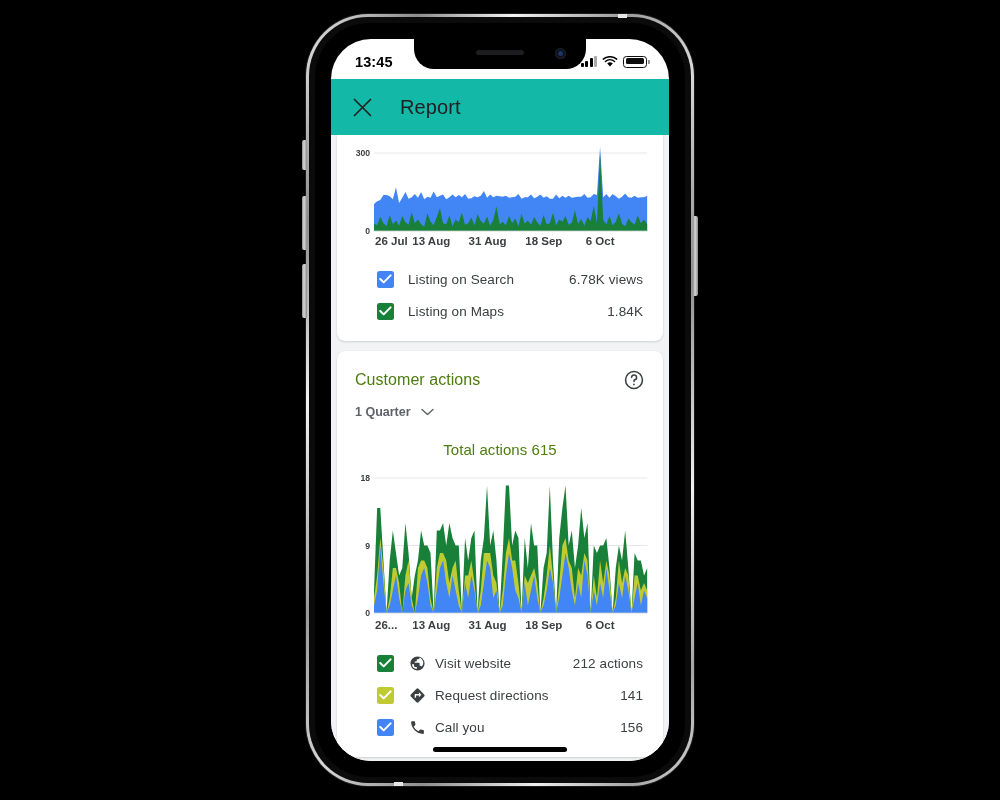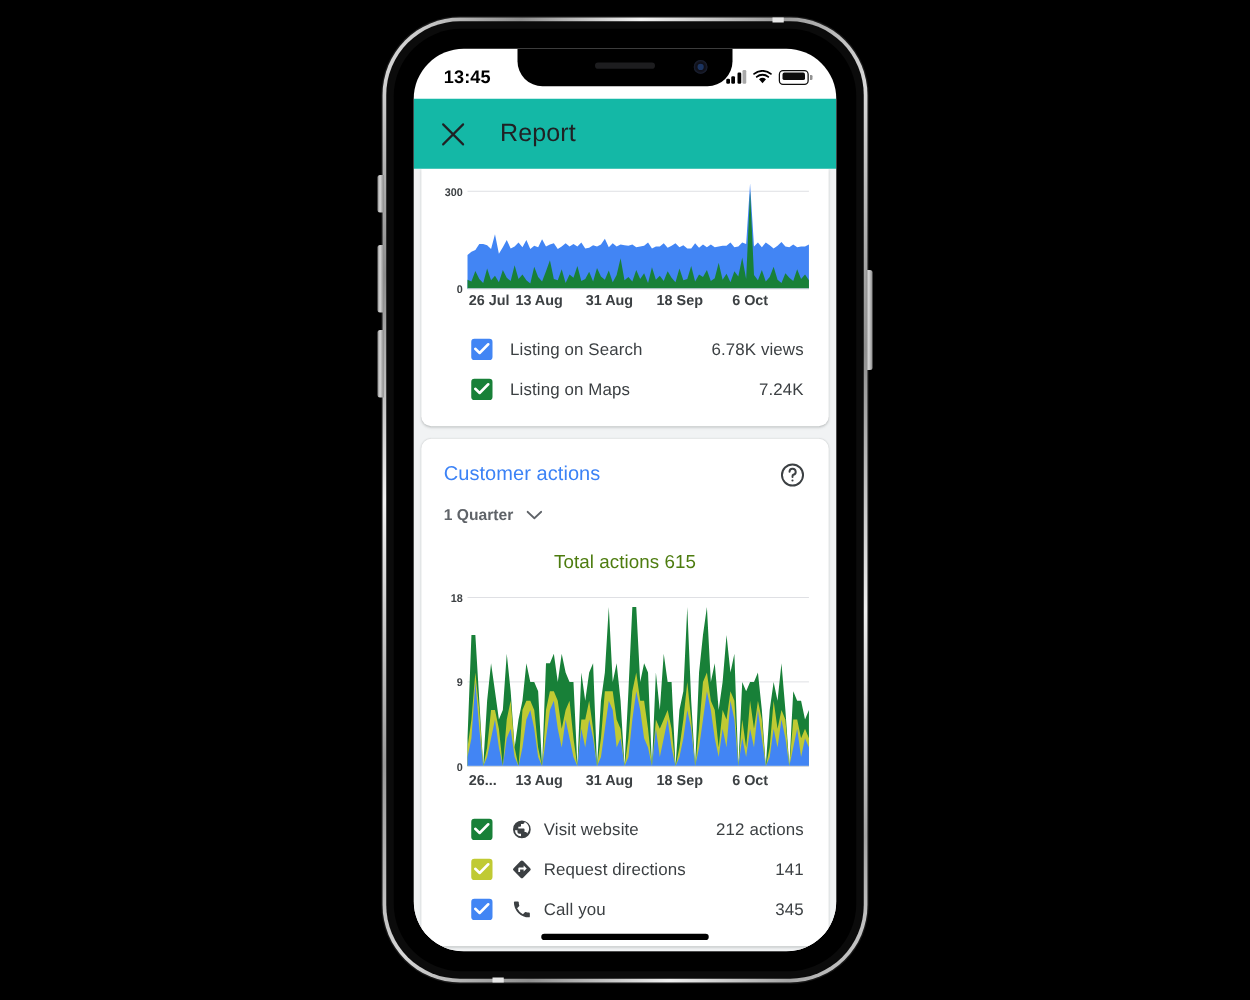--- a/index.html
+++ b/index.html
@@ -276,21 +276,21 @@
   }
 
   
   .section-head {
     display: flex;
     align-items: center;
     padding: 18px 18px 0 18px;
   }
   .section-title {
     font-size: 16px;
-    color: #3b82f6;
+    color: #4d7c0f;
     font-weight: 400;
     letter-spacing: 0.05px;
   }
   .help-icon {
     margin-left: auto;
     width: 22px; height: 22px;
     color: #3c4043;
     cursor: pointer;
   }
 
@@ -414,21 +414,21 @@
                 <div class="legend-label">Listing on Search</div>
                 <div class="legend-value">6.78K views</div>
               </div>
               <div class="legend-row">
                 <div class="cbox" style="background: rgb(24, 128, 56);">
                   <svg width="13" height="10" viewBox="0 0 13 10">
                     <path d="M1.2 5 L4.7 8.4 L11.6 1.4" stroke="#fff" stroke-width="2" fill="none" stroke-linecap="round" stroke-linejoin="round"></path>
                   </svg>
                 </div>
                 <div class="legend-label">Listing on Maps</div>
-                <div class="legend-value">7.24K</div>
+                <div class="legend-value">1.84K</div>
               </div>
             </div>
         </div>
 
         <div class="card">
 
           <div class="section-head">
             <div class="section-title">Customer actions</div>
             <div class="help-icon">
               <svg width="22" height="22" viewBox="0 0 24 24" fill="none" stroke="#3c4043" stroke-width="1.7">
@@ -515,21 +515,21 @@
                   <svg width="13" height="10" viewBox="0 0 13 10">
                     <path d="M1.2 5 L4.7 8.4 L11.6 1.4" stroke="#fff" stroke-width="2" fill="none" stroke-linecap="round" stroke-linejoin="round"></path>
                   </svg>
                 </div>
                 <div class="legend-icon">
                   <svg width="17" height="17" viewBox="0 0 24 24" fill="#3c4043">
                     <path d="M6.6 10.8a15.1 15.1 0 0 0 6.6 6.6l2.2-2.2a1 1 0 0 1 1-.24 11.4 11.4 0 0 0 3.6.58 1 1 0 0 1 1 1V20a1 1 0 0 1-1 1A17 17 0 0 1 3 4a1 1 0 0 1 1-1h3.5a1 1 0 0 1 1 1c0 1.25.2 2.45.57 3.57a1 1 0 0 1-.25 1l-2.22 2.23z"></path>
                   </svg>
                 </div>
                 <div class="legend-label">Call you</div>
-                <div class="legend-value">345</div>
+                <div class="legend-value">156</div>
               </div>
             </div>
         </div>
 
       </div>
 
       <div class="home-bar"></div>
     </div>
   </div>
 

